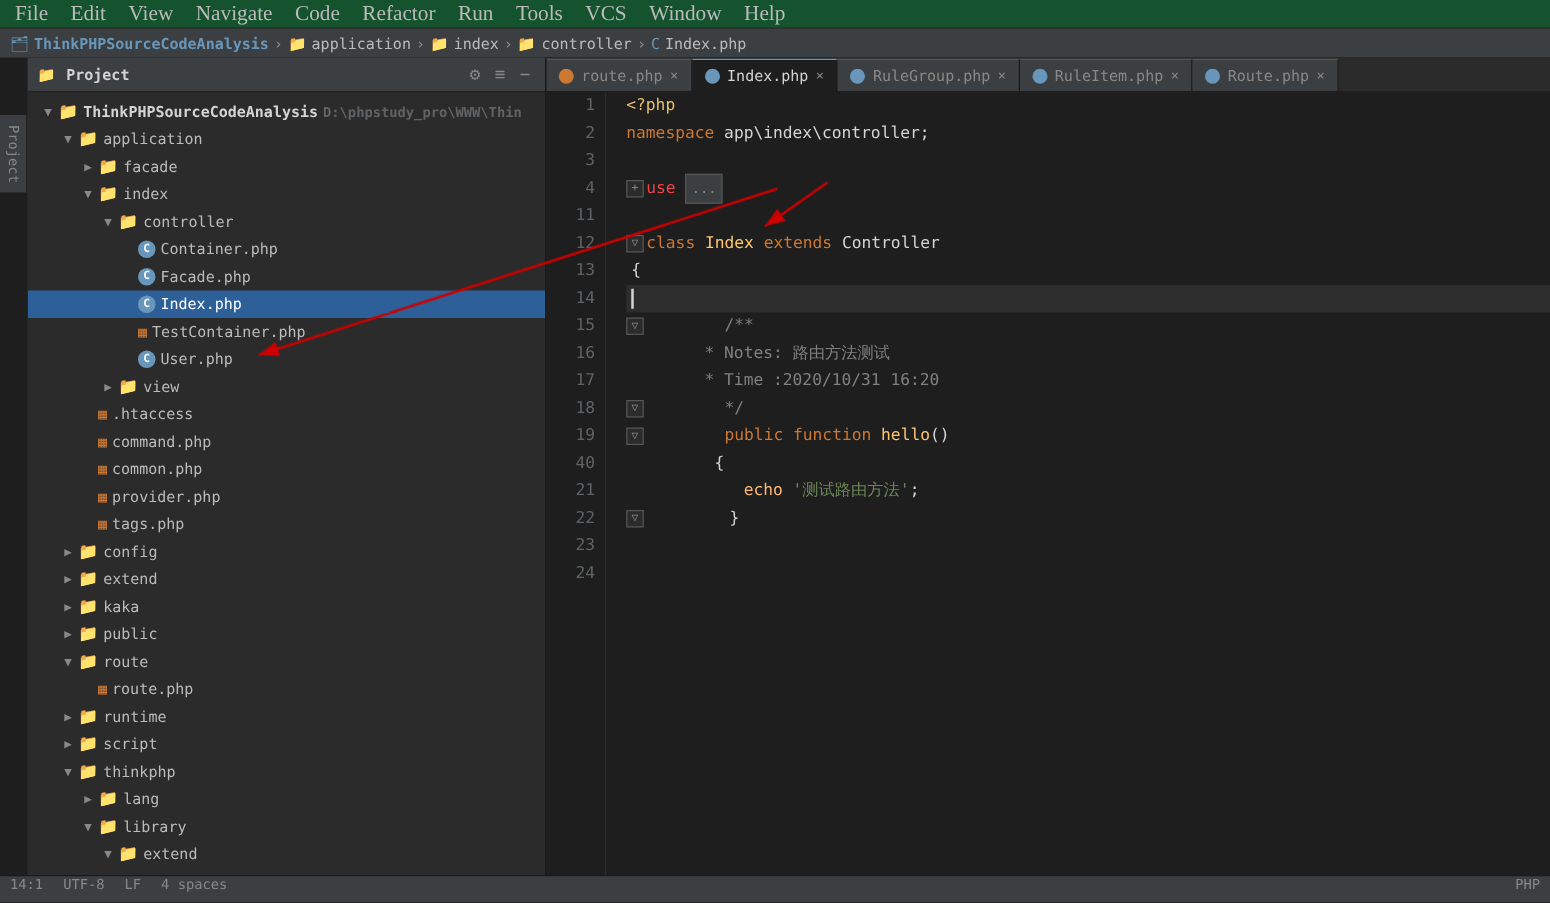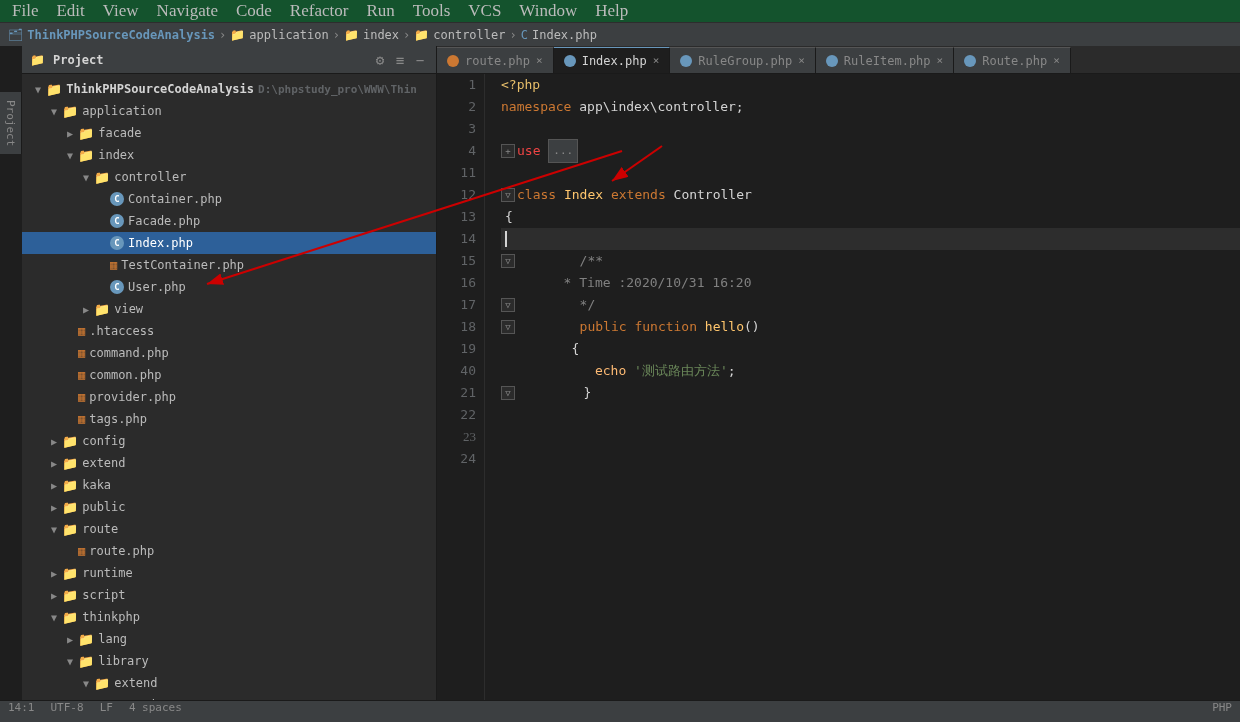--- a/index.html
+++ b/index.html
@@ -594,21 +594,21 @@
         <div style="line-height:22px;">13</div>
         <div style="line-height:22px;">14</div>
         <div style="line-height:22px;">15</div>
         <div style="line-height:22px;">16</div>
         <div style="line-height:22px;">17</div>
         <div style="line-height:22px;">18</div>
         <div style="line-height:22px;">19</div>
         <div style="line-height:22px;">40</div>
         <div style="line-height:22px;">21</div>
         <div style="line-height:22px;">22</div>
-        <div style="line-height:22px;font-family:Liberation Serif, serif;">23</div>
+        <div style="line-height:22px;">23</div>
         <div style="line-height:22px;">24</div>
       </div>
 
       <div class="code-area">
 
         <div class="code-line">
           <span class="kw-tag">&lt;?php</span>
         </div>
 
         <div class="code-line">
@@ -644,20 +644,23 @@
         <div class="code-line highlighted" style="background:#2d2d2d;">
           <span style="display:inline-block; width:2px; height:16px; background:#d4d4d4; margin-left:4px; vertical-align:middle;"></span>
         </div>
 
         <div class="code-line">
           <span class="fold-icon">▽</span>
           <span class="comment">        /**</span>
         </div>
 
 
+        <div class="code-line">
+          <span class="comment">        * Notes: 路由方法测试</span>
+        </div>
 
         <div class="code-line">
           <span class="comment">        * Time :2020/10/31 16:20</span>
         </div>
 
         <div class="code-line">
           <span class="fold-icon">▽</span>
           <span class="comment">        */</span>
         </div>
 

